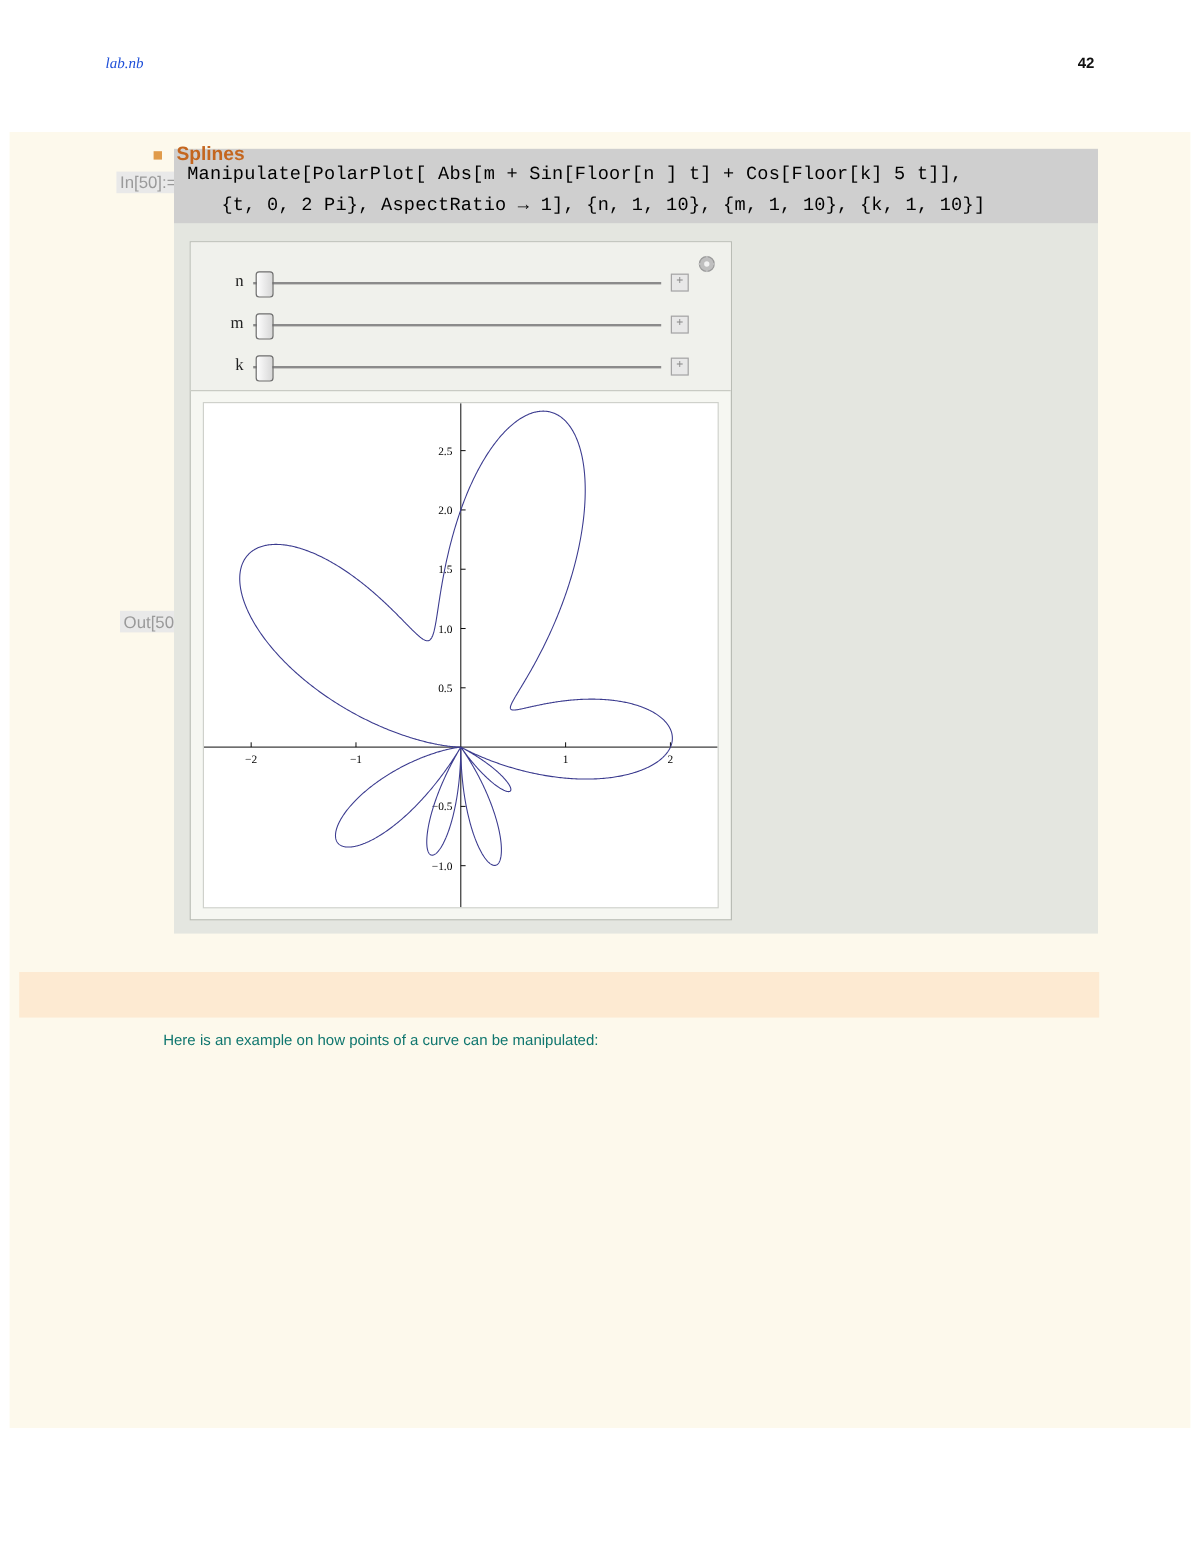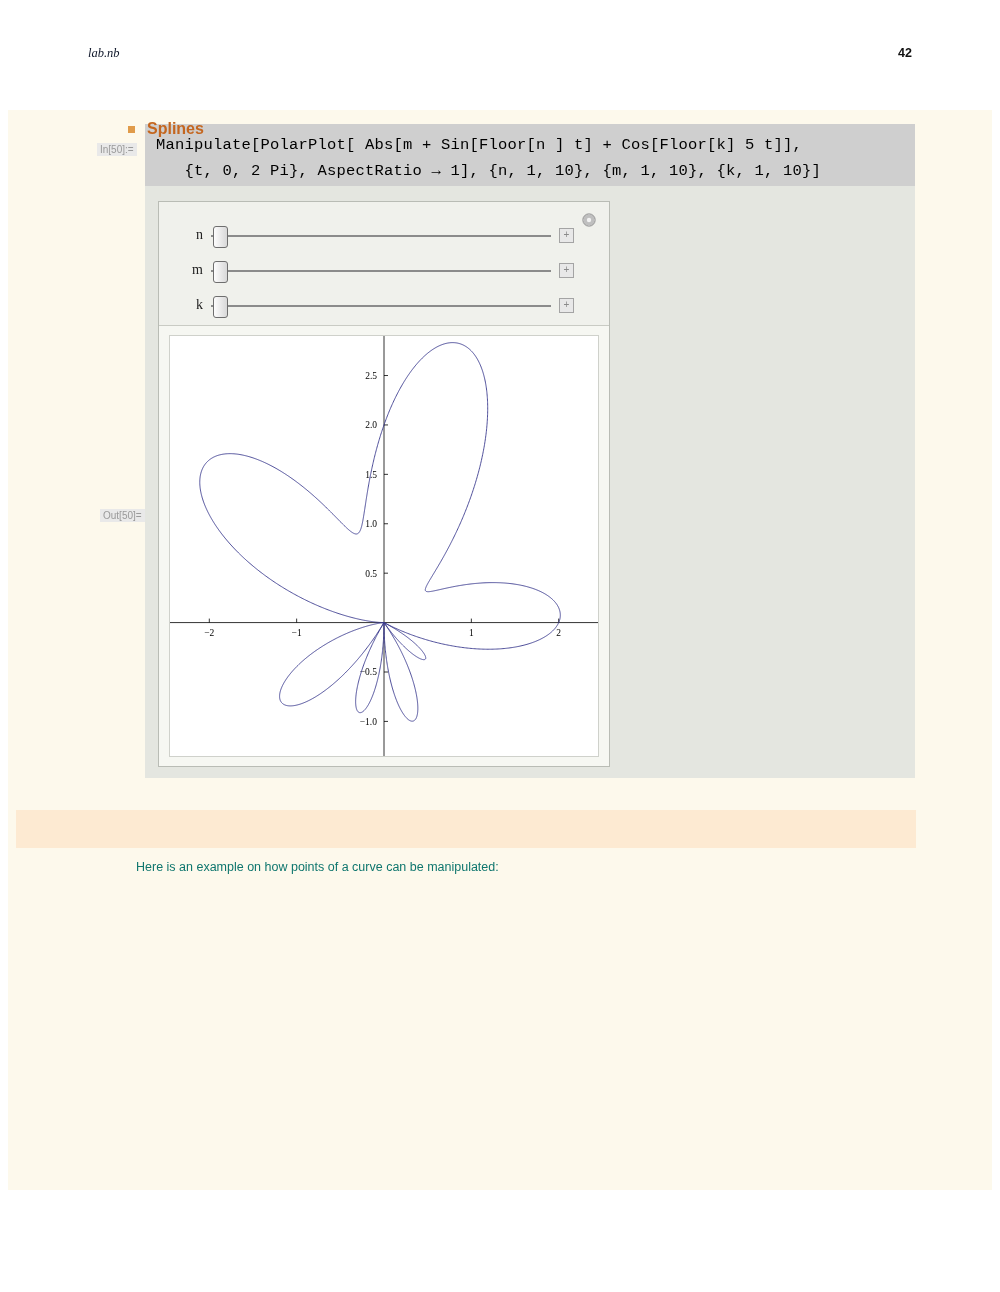--- a/index.html
+++ b/index.html
@@ -23,21 +23,21 @@
     right: 88px;
     height: 20px;
   }
   .page-header .doc-name {
     position: absolute;
     left: 0;
     top: 0;
     font-family: "Liberation Serif", serif;
     font-style: italic;
     font-size: 12.5px;
-    color: #0f172a;
+    color: #1d4ed8;
   }
   .page-header .page-number {
     position: absolute;
     right: 0;
     top: 0;
     font-family: "Liberation Sans", sans-serif;
     font-weight: bold;
     font-size: 12.5px;
     color: #111;
   }
@@ -69,21 +69,21 @@
     font-family: "Liberation Mono", monospace;
     font-size: 15.5px;
     line-height: 26px;
     color: #000;
     white-space: pre;
     letter-spacing: 0.2px;
   }
   .cell-label {
     position: absolute;
     font-family: "Liberation Sans", sans-serif;
-    font-size: 10px;
+    font-size: 14px;
     color: #9a9a9a;
     background: #e9e9e9;
     padding: 1px 3px;
   }
   .label-in {
     left: 89px;
     top: 33px;
   }
   .label-out {
     left: 92px;

